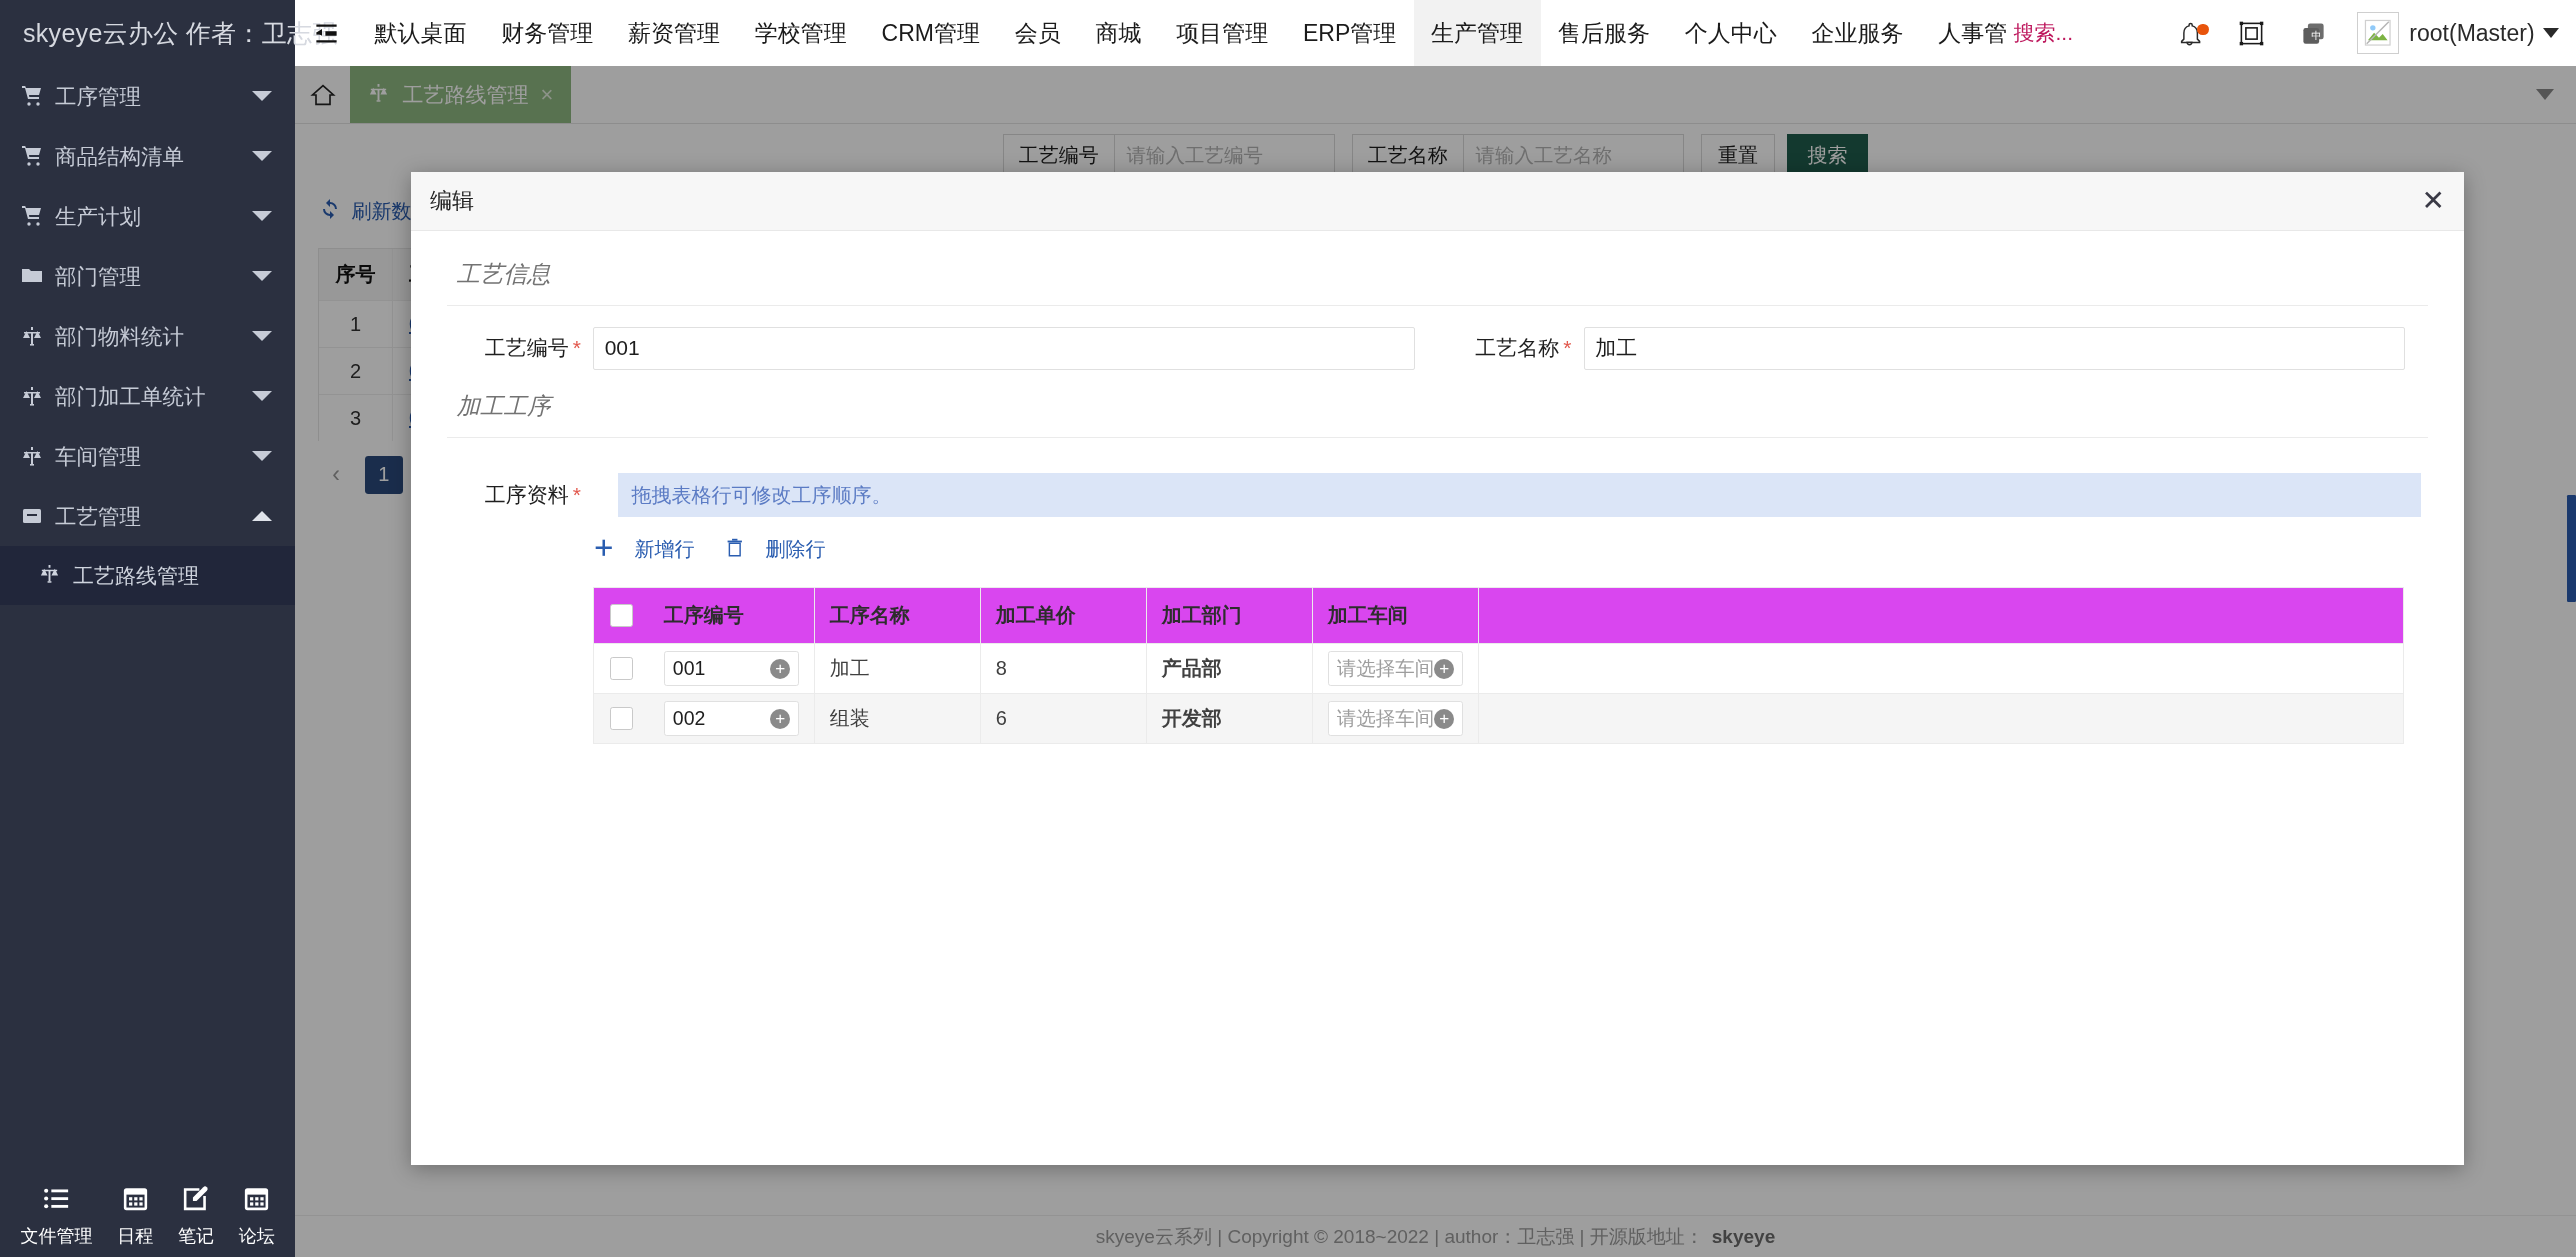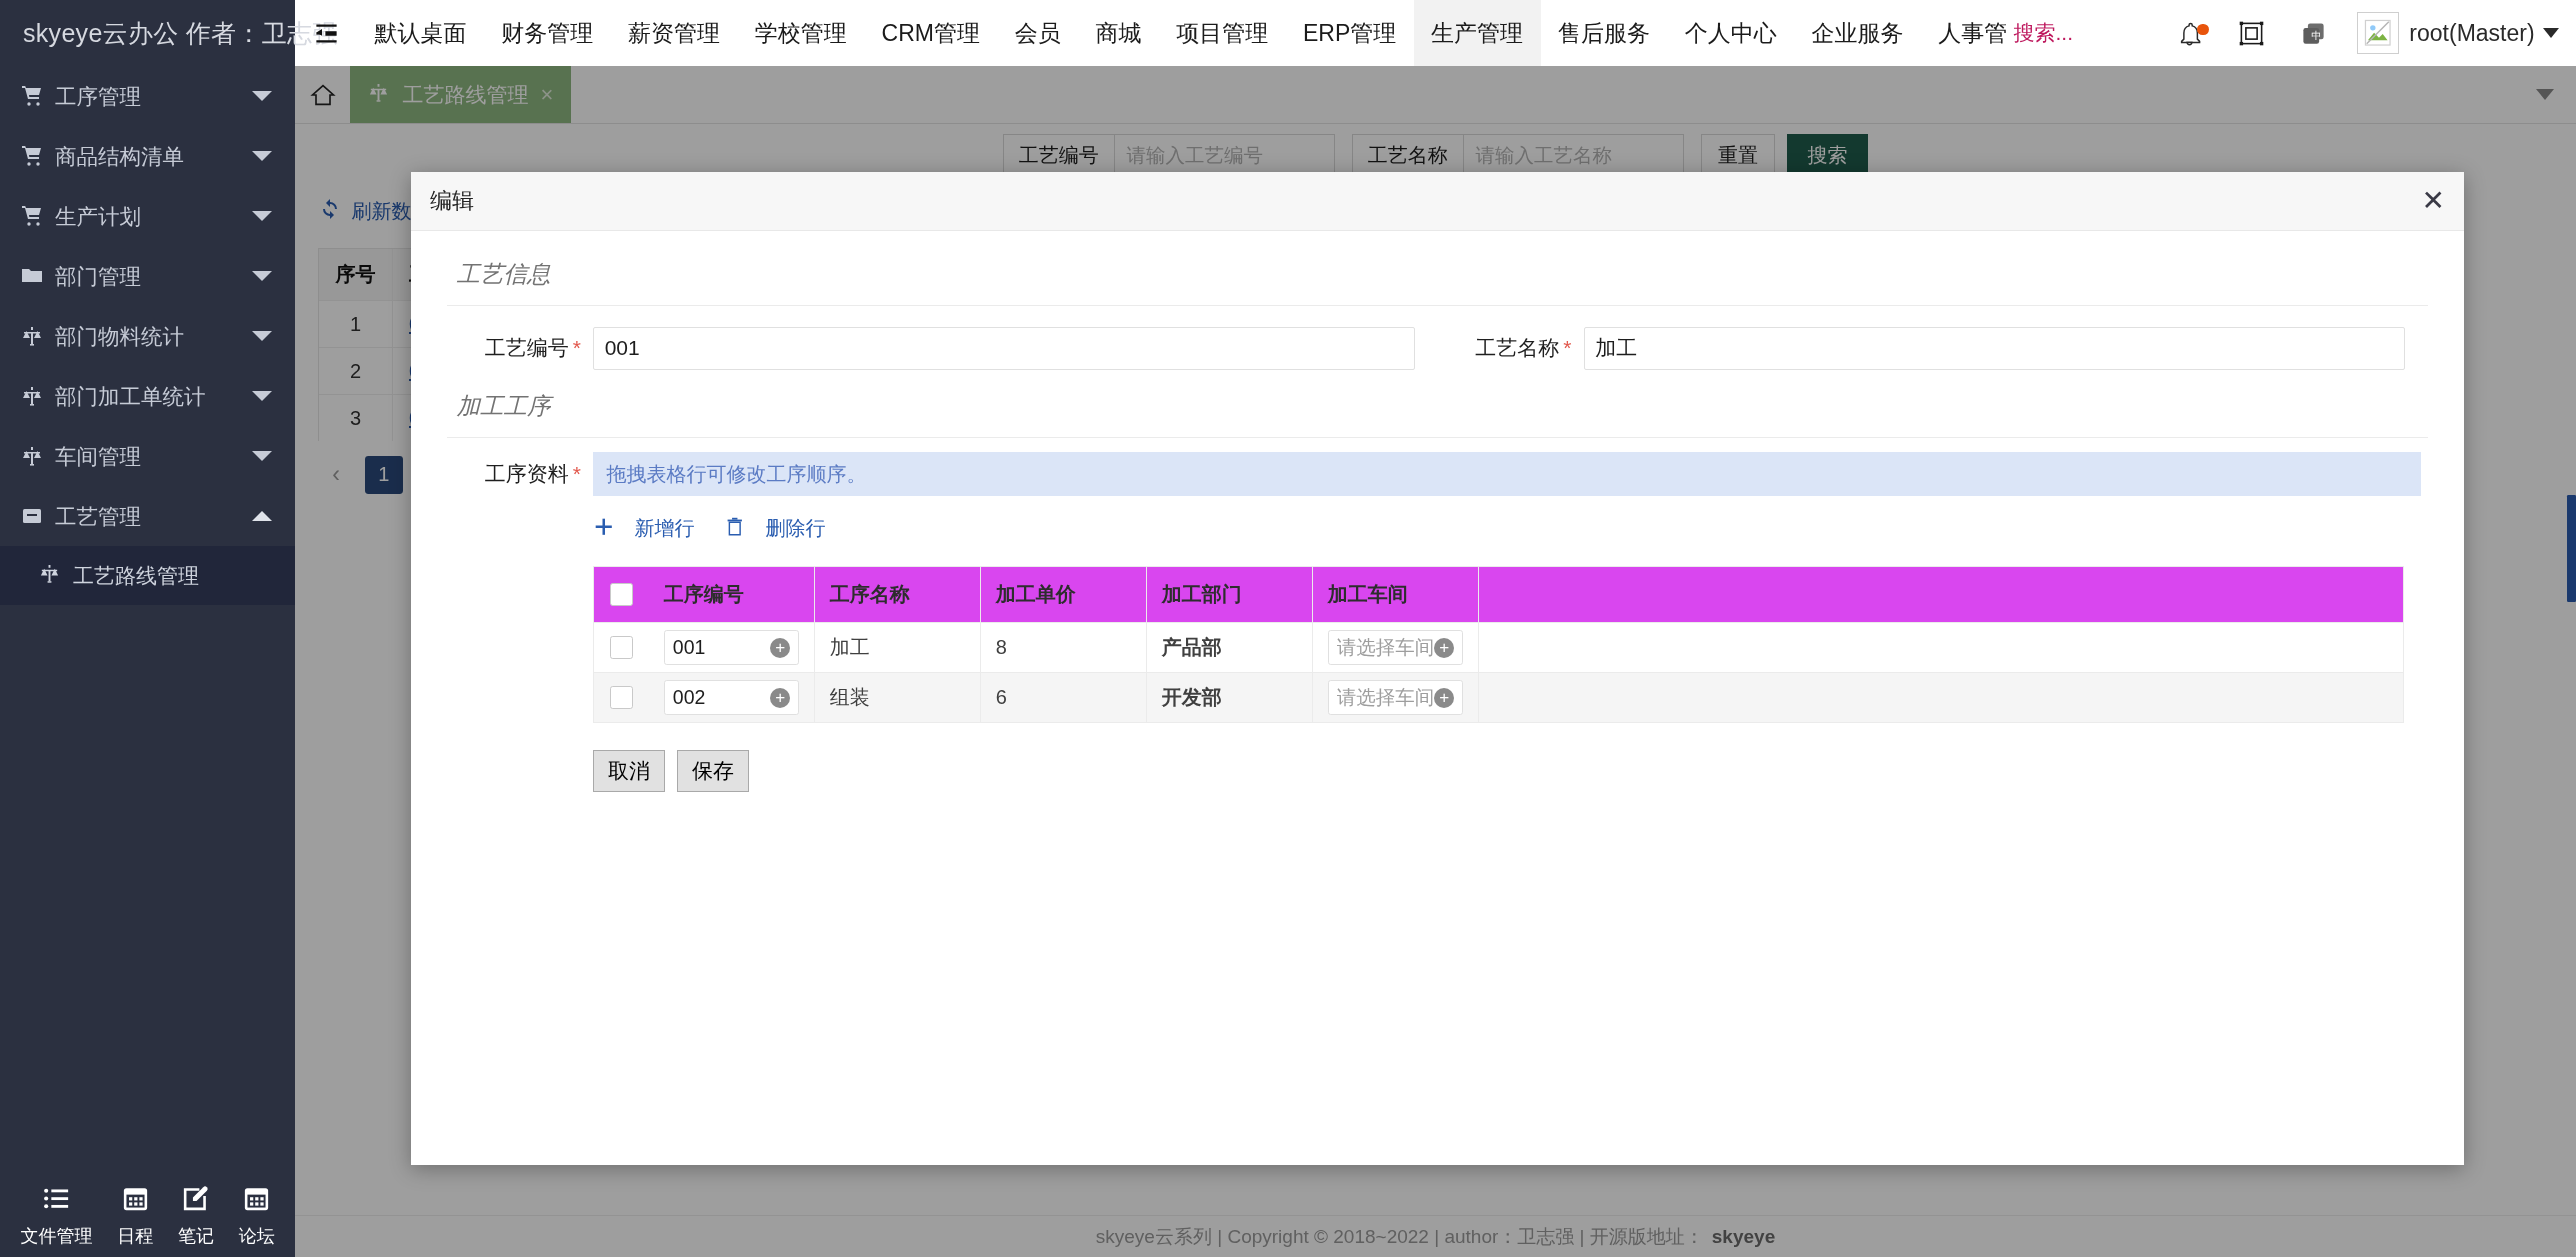--- a/index.html
+++ b/index.html
@@ -92,21 +92,21 @@
 
   .sect { color: #737373; font-size: 23.5px; font-style: italic; padding-left: 9.4px; }
   .sect-rule { height: 0.7px; background: #ebebeb; margin: 14.8px 0 0 0; }
 
   .frow { display: flex; align-items: center; margin-top: 21.5px; }
   .fhalf { display: flex; align-items: center; width: 50%; }
   .flabel { width: 134px; text-align: right; font-size: 21px; color: #1f1f1f; white-space: nowrap; }
   .req { color: #e2584d; margin-left: 4px; }
   .finput { flex: 1; height: 43px; border: 0.7px solid #e0e0e0; border-radius: 2px; display: flex; align-items: center; padding: 0 10.7px; font-size: 21px; color: #1d1d1d; margin-left: 12px; margin-right: 23px; background: #fff; }
 
-  .noticewrap { display: flex; align-items: center; margin-top: 15px; }
+  .noticewrap { display: flex; align-items: center; margin-top: 36px; gap: 25px; }
   .notice { flex: 1; height: 44px; background: #dbe5f7; color: #5b7bc4; display: flex; align-items: center; padding: 0 13.4px; font-size: 20px; margin-left: 12px; margin-right: 6.7px; }
 
   .rowbtns { display: flex; align-items: center; gap: 29.5px; margin: 19px 0 0 146px; }
   .linkbtn { display: flex; align-items: center; gap: 20px; color: #2a5db0; font-size: 20px; cursor: pointer; }
   .linkbtn svg { width: 21.5px; height: 21.5px; fill: #2a5db0; }
 
   .itbl { margin: 24px 0 0 146px; width: 1811px; border: 0.7px solid #ebebeb; }
   .ithead { display: flex; height: 55px; background: #d946ef; align-items: stretch; }
   .ithead .itc { font-weight: bold; color: #2d2d2d; font-size: 20px; }
   .itrow { display: flex; height: 50px; align-items: stretch; border-top: 0.7px solid #ebebeb; }
@@ -542,22 +542,18 @@
           <div class="itc itc-5">
             <span class="mini-input">
               <span class="mi-ph">请选择车间</span>
               <span class="plus-circle">+</span>
             </span>
           </div>
           <div class="itc itc-tail"></div>
         </div>
       </div>
 
-      <div class="modal-actions">
-        <div class="nbtn">取消</div>
-        <div class="nbtn">保存</div>
-      </div>
 
     </div>
   </div>
 
 </div>
 
 
 </body></html>

